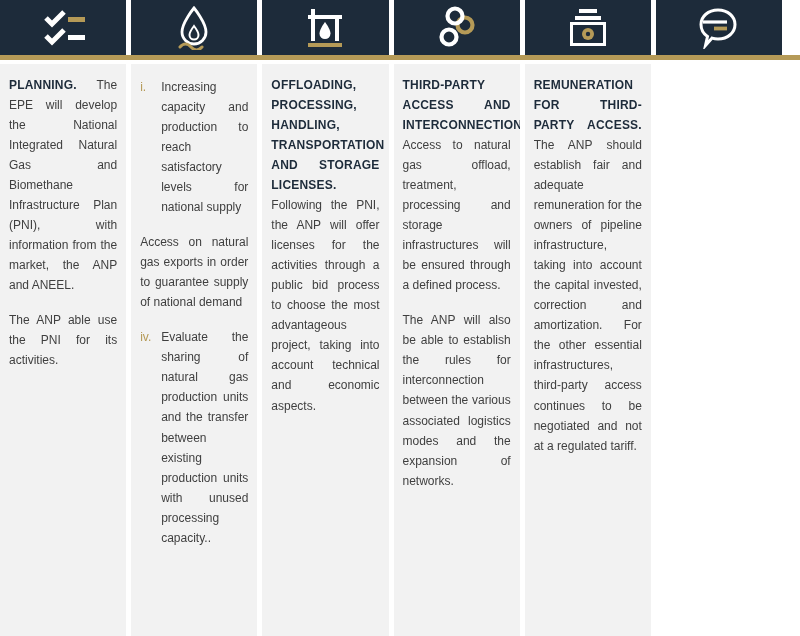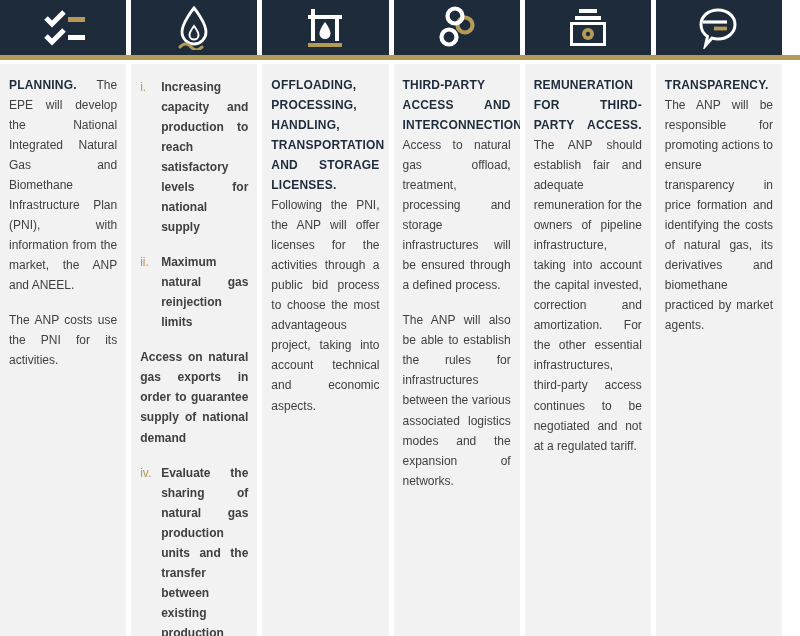--- a/index.html
+++ b/index.html
@@ -48,61 +48,57 @@
     letter-spacing: 0.2px;
   }
   .list { margin: 2px 0 0 0; }
   .list-item {
     display: flex;
     margin: 0 0 15px 0;
     font-size: 12px; line-height: 1.67;
     color: var(--body_text, #3f3f3f);
   }
   .marker { flex: none; width: 21px; color: var(--accent_gold, #b59a57); }
-  .item-text { flex: 1 1 auto; text-align: justify; min-width: 0; font-weight: bold; }
+  .item-text { flex: 1 1 auto; text-align: justify; min-width: 0; }
   .hdr-icon { display: block; }
 </style>
 </head>
 <body>
 
 <div class="board">
   <div class="gold-band"></div>
 
   <section class="col">
     <header class="col-header">
       <svg class="hdr-icon" width="46" height="38" viewBox="0 0 46 38">
         <path d="M6 9 L12 15 L24 3" fill="none" stroke="#ffffff" stroke-width="5"></path>
         <path d="M6 27 L12 33 L24 21" fill="none" stroke="#ffffff" stroke-width="5"></path>
         <rect x="28" y="8" width="17" height="5" fill="#b59a57"></rect>
         <rect x="28" y="26" width="17" height="5" fill="#ffffff"></rect>
       </svg>
     </header>
     <div class="col-body">
       <p class="para"><span class="col-heading">PLANNING.</span> <span>The EPE will develop the National Integrated Natural Gas and Biomethane Infrastructure Plan (PNI), with information from the market, the ANP and ANEEL.</span></p>
-      <p class="para">The ANP costs use the PNI for its activities.</p>
+      <p class="para">The ANP able use the PNI for its activities.</p>
     </div>
   </section>
 
   <section class="col">
     <header class="col-header">
       <svg class="hdr-icon" width="38" height="44" viewBox="0 0 38 44">
         <path d="M19 2 C19 2 7 16.5 7 26 a12 12 0 0 0 24 0 C31 16.5 19 2 19 2 Z" fill="none" stroke="#ffffff" stroke-width="2.8"></path>
         <path d="M19 20 C19 20 14.5 25.8 14.5 29 a4.5 4.5 0 0 0 9 0 C23.5 25.8 19 20 19 20 Z" fill="none" stroke="#ffffff" stroke-width="2"></path>
         <path d="M5 41 c3.5 -4 7.5 -4 11 0 c3.5 4 7.5 4 11 0" fill="none" stroke="#b59a57" stroke-width="3" stroke-linecap="round"></path>
       </svg>
     </header>
     <div class="col-body">
       <div class="list">
         <div class="list-item">
           <span class="marker">i.</span>
           <span class="item-text">Increasing capacity and production to reach satisfactory levels for national supply</span>
-        </div>
-        <div class="list-item">
-          <span class="marker">ii.</span>
-          <span class="item-text">Maximum natural gas reinjection limits</span>
         </div>
         <div class="list-item">
           <span class="item-text">Access on natural gas exports in order to guarantee supply of national demand</span>
         </div>
         <div class="list-item">
           <span class="marker">iv.</span>
           <span class="item-text">Evaluate the sharing of natural gas production units and the transfer between existing production units with unused processing capacity..</span>
         </div>
       </div>
     </div>
@@ -127,21 +123,21 @@
   <section class="col">
     <header class="col-header">
       <svg class="hdr-icon" width="44" height="44" viewBox="0 0 44 44">
         <circle cx="30" cy="19" r="7.5" fill="none" stroke="#b59a57" stroke-width="4.2"></circle>
         <circle cx="20" cy="10" r="7.5" fill="none" stroke="#ffffff" stroke-width="4.2"></circle>
         <circle cx="14" cy="31" r="7.5" fill="none" stroke="#ffffff" stroke-width="4.2"></circle>
       </svg>
     </header>
     <div class="col-body">
       <p class="para"><span class="col-heading">THIRD-PARTY ACCESS AND INTERCONNECTION.</span> <span>Access to natural gas offload, treatment, processing and storage infrastructures will be ensured through a defined process.</span></p>
-      <p class="para">The ANP will also be able to establish the rules for infrastructures between the various associated logistics modes and the expansion of networks.</p>
+      <p class="para">The ANP will also be able to establish the rules for interconnection between the various associated logistics modes and the expansion of networks.</p>
     </div>
   </section>
 
   <section class="col">
     <header class="col-header">
       <svg class="hdr-icon" width="46" height="42" viewBox="0 0 46 42">
         <rect x="14" y="2" width="18" height="4" fill="#ffffff"></rect>
         <rect x="10" y="9" width="26" height="4" fill="#ffffff"></rect>
         <rect x="6.5" y="16.5" width="33" height="21" fill="none" stroke="#ffffff" stroke-width="3"></rect>
         <circle cx="23" cy="27" r="6" fill="#b59a57"></circle>
@@ -154,17 +150,14 @@
   </section>
 
   <section class="col">
     <header class="col-header">
       <svg class="hdr-icon" width="44" height="42" viewBox="0 0 44 42">
         <path d="M21 3 C30.9 3 38 9.5 38 17.5 C38 25.5 30.9 32 21 32 C18.9 32 16.9 31.7 15.1 31.1 L8.5 38.5 L10.5 29.5 C6.5 26.8 4 22.5 4 17.5 C4 9.5 11.1 3 21 3 Z" fill="none" stroke="#ffffff" stroke-width="3"></path>
         <line x1="6" y1="15" x2="30" y2="15" stroke="#ffffff" stroke-width="3.2"></line>
         <line x1="17" y1="21.5" x2="30" y2="21.5" stroke="#b59a57" stroke-width="3.8"></line>
       </svg>
     </header>
-    <div class="col-body">
-      <p class="para"><span class="col-heading">TRANSPARENCY.</span> <span>The ANP will be responsible for promoting actions to ensure transparency in price formation and identifying the costs of natural gas, its derivatives and biomethane practiced by market agents.</span></p>
-    </div>
   </section>
 </div>
 
 </body></html>

